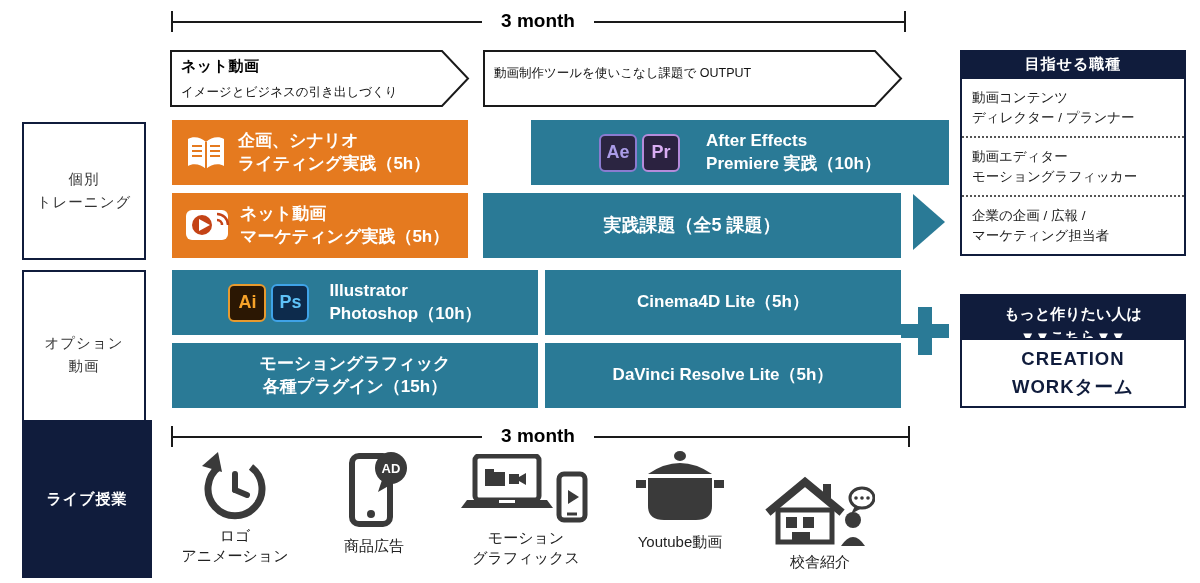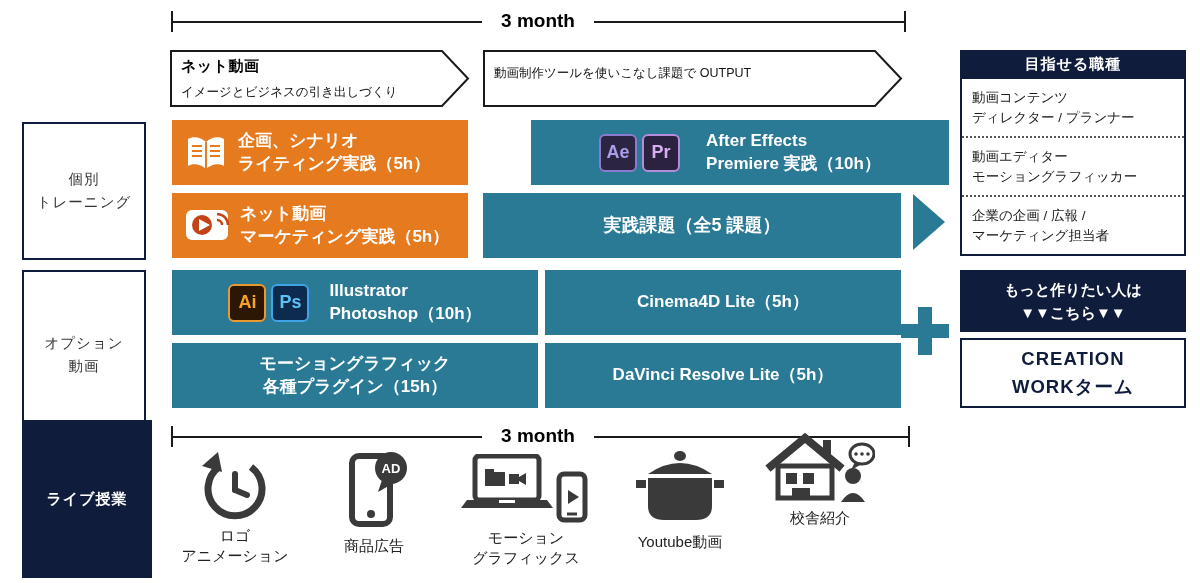--- a/index.html
+++ b/index.html
@@ -60,21 +60,21 @@
                border-top:28px solid transparent; border-bottom:28px solid transparent;
                border-left:32px solid var(--teal); }
   .plus { position:absolute; width:48px; height:48px; }
   .plus::before, .plus::after { content:""; position:absolute; background:var(--teal); }
   .plus::before { left:0; top:17px; width:48px; height:14px; }
   .plus::after  { left:17px; top:0; width:14px; height:48px; }
 
   
   .cta-banner { position:absolute; background:var(--navy); color:#fff; font-weight:bold;
                 font-size:15px; display:flex; align-items:center; justify-content:center;
-                text-align:center; line-height:1.55; white-space:pre-line; cursor:pointer; }
+                text-align:center; line-height:1.55; white-space:pre-line; cursor:pointer;margin-top:24px; }
   .cta-box { position:absolute; border:2px solid var(--navy); background:#fff; color:var(--navy);
              font-weight:bold; font-size:18.5px; display:flex; align-items:center; justify-content:center;
              text-align:center; line-height:1.5; letter-spacing:1px; white-space:pre-line; cursor:pointer; }
 
   
   .live-item { position:absolute; text-align:center; color:#222; }
   .live-item svg { display:block; margin:0 auto; }
   .live-item .lbl { margin-top:4px; font-size:15px; line-height:1.35; white-space:pre-line; }
 </style>
 </head>
@@ -237,21 +237,21 @@
     <svg width="88" height="78" viewBox="0 0 88 78">
       <ellipse cx="44" cy="6" rx="6" ry="5" fill="var(--dark)"></ellipse>
       <path d="M 12 24 Q 44 2 76 24 Z" fill="var(--dark)"></path>
       <path d="M 12 28 H 76 V 56 Q 76 70 60 70 H 28 Q 12 70 12 56 Z" fill="var(--dark)"></path>
       <rect x="0" y="30" width="10" height="8" fill="var(--dark)"></rect>
       <rect x="78" y="30" width="10" height="8" fill="var(--dark)"></rect>
     </svg>
     <div class="lbl">Youtube動画</div>
   </div>
 
-  <div class="live-item" style="left:758px; top:432px; width:124px;">
+  <div class="live-item" style="left:758px; top:476px; width:124px;">
     <svg width="110" height="72" viewBox="0 0 110 72">
       <rect x="58" y="8" width="8" height="14" fill="var(--dark)"></rect>
       <path d="M 6 34 L 40 6 L 74 34" fill="none" stroke="var(--dark)" stroke-width="8" stroke-linecap="square"></path>
       <rect x="13" y="34" width="54" height="32" fill="#ffffff" stroke="var(--dark)" stroke-width="5"></rect>
       <rect x="21" y="41" width="11" height="11" fill="var(--dark)"></rect>
       <rect x="38" y="41" width="11" height="11" fill="var(--dark)"></rect>
       <rect x="27" y="56" width="18" height="10" fill="var(--dark)"></rect>
       <ellipse cx="97" cy="22" rx="12" ry="10" fill="#ffffff" stroke="var(--dark)" stroke-width="3"></ellipse>
       <polygon points="90,30 86,38 97,32" fill="var(--dark)"></polygon>
       <circle cx="91" cy="22" r="1.8" fill="var(--dark)"></circle>

